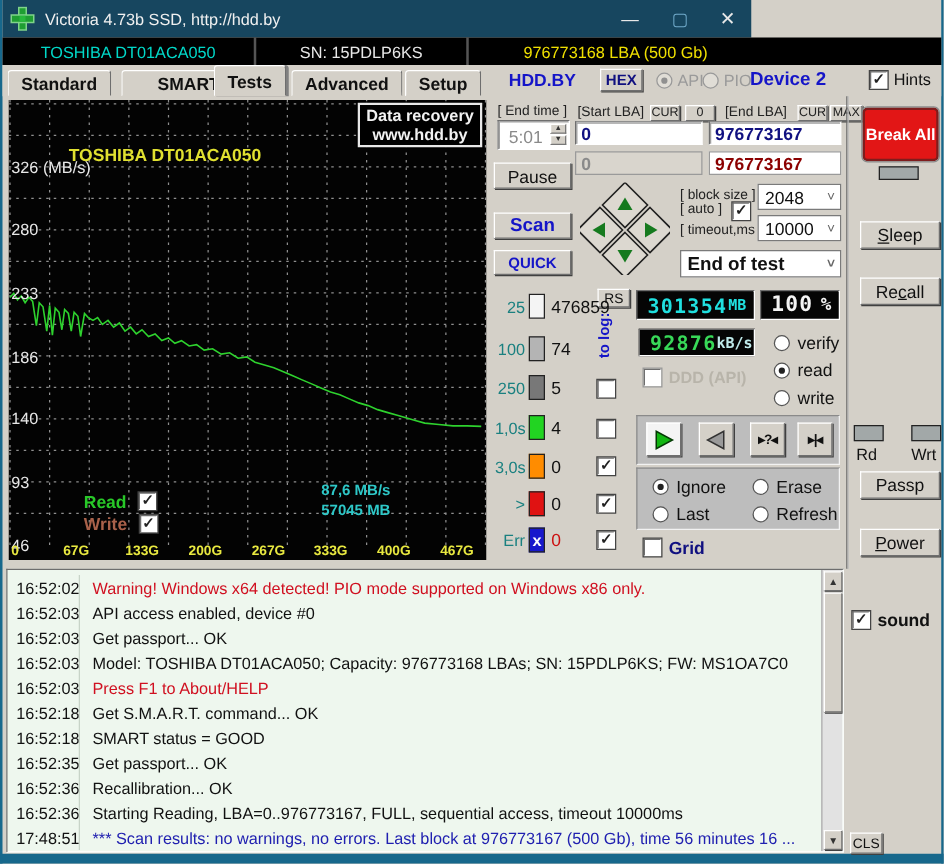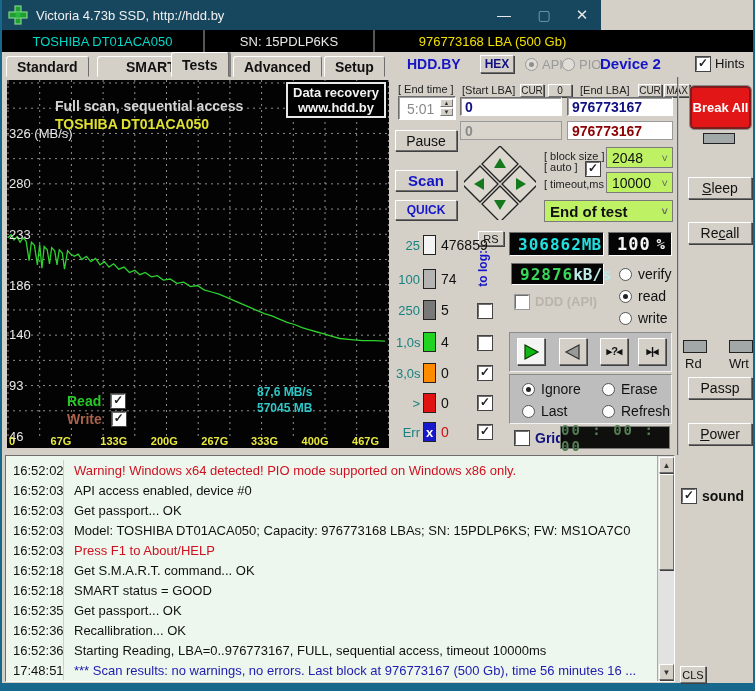--- a/index.html
+++ b/index.html
@@ -67,42 +67,42 @@
   #read-row { top:313px; color:#28c828; } #write-row { top:331px; color:#a8614a; }
   .speed-note { position:absolute; font-size:12px; font-weight:bold; color:#2ec8c8; }
 
   
   .small-lab { position:absolute; font-size:11px; color:#222; }
   .tiny-btn { position:absolute; height:13px; font-size:10px; color:#222; display:flex; align-items:center; justify-content:center; }
   .lba-input { position:absolute; height:19px; font-size:14px; font-weight:bold; padding:0 4px; display:flex; align-items:center; }
   .spin { position:absolute; right:2px; top:2px; width:13px; height:14px; display:flex; flex-direction:column; gap:1px; }
   .spin div { flex:1; font-size:6px; line-height:6px; text-align:center; color:#333; background:#d4d0c8;
               border:1px solid; border-color:#fff #777 #777 #fff; }
-  .dd { position:absolute; background:#bef264; border:1px solid #7a7a7a; display:flex; align-items:center;
+  .dd { position:absolute; background:#ffffff; border:1px solid #7a7a7a; display:flex; align-items:center;
         font-size:14px; padding-left:5px; color:#111; }
   .dd .arr { position:absolute; right:4px; color:#666; font-size:11px; }
 
   
   #histo { position:absolute; left:390px; top:228px; width:112px; height:222px; }
   .h-row { position:absolute; display:flex; align-items:center; }
   .h-lab { width:24px; text-align:right; font-size:13px; color:#1a8080; margin-right:3px; }
   .h-sw { width:13px; height:20px; border:1px solid #222; position:relative; }
   .h-sw span { position:absolute; left:2px; top:2px; font-size:13px; font-weight:bold; color:#fff; }
   .h-count { margin-left:5px; font-size:14px; color:#111; }
   #rs-btn { position:absolute; left:86px; top:3px; width:26px; height:15px; font-size:11px; }
   #tolog { position:absolute; left:84px; top:22px; writing-mode:vertical-rl; transform:rotate(180deg);
            font-size:12px; font-weight:bold; color:#1515c8; }
   .h-cb { position:absolute; left:86px; }
 
   
   #statuspanel { position:absolute; left:505px; top:228px; width:167px; height:222px; }
   .lcd { position:absolute; background:#050505; border:1px solid; border-color:#6e6e6e #fff #fff #6e6e6e;
          display:flex; align-items:center; font-family:"DejaVu Sans Mono", monospace; font-weight:bold; }
   .lcd .val { flex:1; text-align:left; padding-left:8px; font-size:16px; letter-spacing:1px; }
-  .lcd .unit { padding-right:6px; font-size:16px; }
+  .lcd .unit { padding-right:6px; font-size:12px; }
   #lcd-mb .val, #lcd-mb .unit { color:#20e0e0; }
   #lcd-pct .val { color:#f4f4f4; font-size:17px; } #lcd-pct .unit { color:#f4f4f4; font-size:14px; }
   #lcd-speed .val { color:#38d858; } #lcd-speed .unit { color:#bfeaea; }
   .rad-row { position:absolute; display:flex; align-items:center; gap:6px; font-size:14px; color:#111; }
   #ddd-row { position:absolute; left:8px; top:66px; display:flex; gap:6px; align-items:center;
              font-size:13px; font-weight:bold; color:#b8b4aa; }
   #playstrip { position:absolute; left:2px; top:104px; width:163px; height:40px; background:#bdbdbd;
                border:1px solid; border-color:#8a8a8a #f2f2f2 #f2f2f2 #8a8a8a; }
   .pb { position:absolute; top:5px; width:28px; height:27px; display:flex; align-items:center; justify-content:center; }
   .pb.active { background:#f4f4f4; }
@@ -231,21 +231,20 @@
     <div id="xtick-layer">
         <div class="xtick" style="left: 2px;">0</div>
         <div class="xtick" style="left: 43.518px;">67G</div>
         <div class="xtick" style="left: 93.282px;">133G</div>
         <div class="xtick" style="left: 143.8px;">200G</div>
         <div class="xtick" style="left: 194.318px;">267G</div>
         <div class="xtick" style="left: 244.082px;">333G</div>
         <div class="xtick" style="left: 294.6px;">400G</div>
         <div class="xtick" style="left: 345.118px;">467G</div>
       </div>
-    <div id="graph-title">Full scan, sequential access</div>
     <div id="graph-model">TOSHIBA DT01ACA050</div>
     <div id="hdd-badge">
       <div>Data recovery</div>
       <div>www.hdd.by</div>
     </div>
     <div class="rw-row" id="read-row">
       <span>Read</span>
       <span class="cb checked"></span>
     </div>
     <div class="rw-row" id="write-row">
@@ -357,21 +356,21 @@
 
     <span class="cb h-cb" style="top:76px;"></span>
     <span class="cb h-cb" style="top:108px;"></span>
     <span class="cb h-cb checked" style="top:138px;"></span>
     <span class="cb h-cb checked" style="top:168px;"></span>
     <span class="cb h-cb checked" style="top:197px;"></span>
   </div>
 
   <div id="statuspanel">
     <div class="lcd" id="lcd-mb" style="left:2px; top:4px; width:95px; height:24px;">
-      <span class="val">306862</span>
+      <span class="val">301354</span>
         <span class="unit">MB</span>
     </div>
     <div class="lcd" id="lcd-pct" style="left:101px; top:4px; width:64px; height:24px;">
       <span class="val">100</span>
         <span class="unit">%</span>
     </div>
     <div class="lcd" id="lcd-speed" style="left:4px; top:35px; width:93px; height:22px;">
       <span class="val">92876</span>
         <span class="unit">kB/s</span>
     </div>
@@ -428,21 +427,20 @@
         </div>
       <div class="rad-row" style="left:92px; top:28px;">
           <span class="radio"></span>
           <span>Refresh</span>
         </div>
     </div>
 
     <div id="gridrow">
       <span class="cb" style="margin-left:6px;"></span>
       <span id="grid-label">Grid</span>
-      <div id="timer">00 : 00 : 00</div>
     </div>
   </div>
 
   <div id="rightcol">
     <div id="break-all">Break All</div>
     <div class="led" style="left:24px; top:56px; width:32px; height:11px;"></div>
     <div class="btn raised rc-btn" style="top:100px;">
         <span><span class="u">S</span><span>leep</span></span>
       </div>
     <div class="btn raised rc-btn" style="top:145px;">

